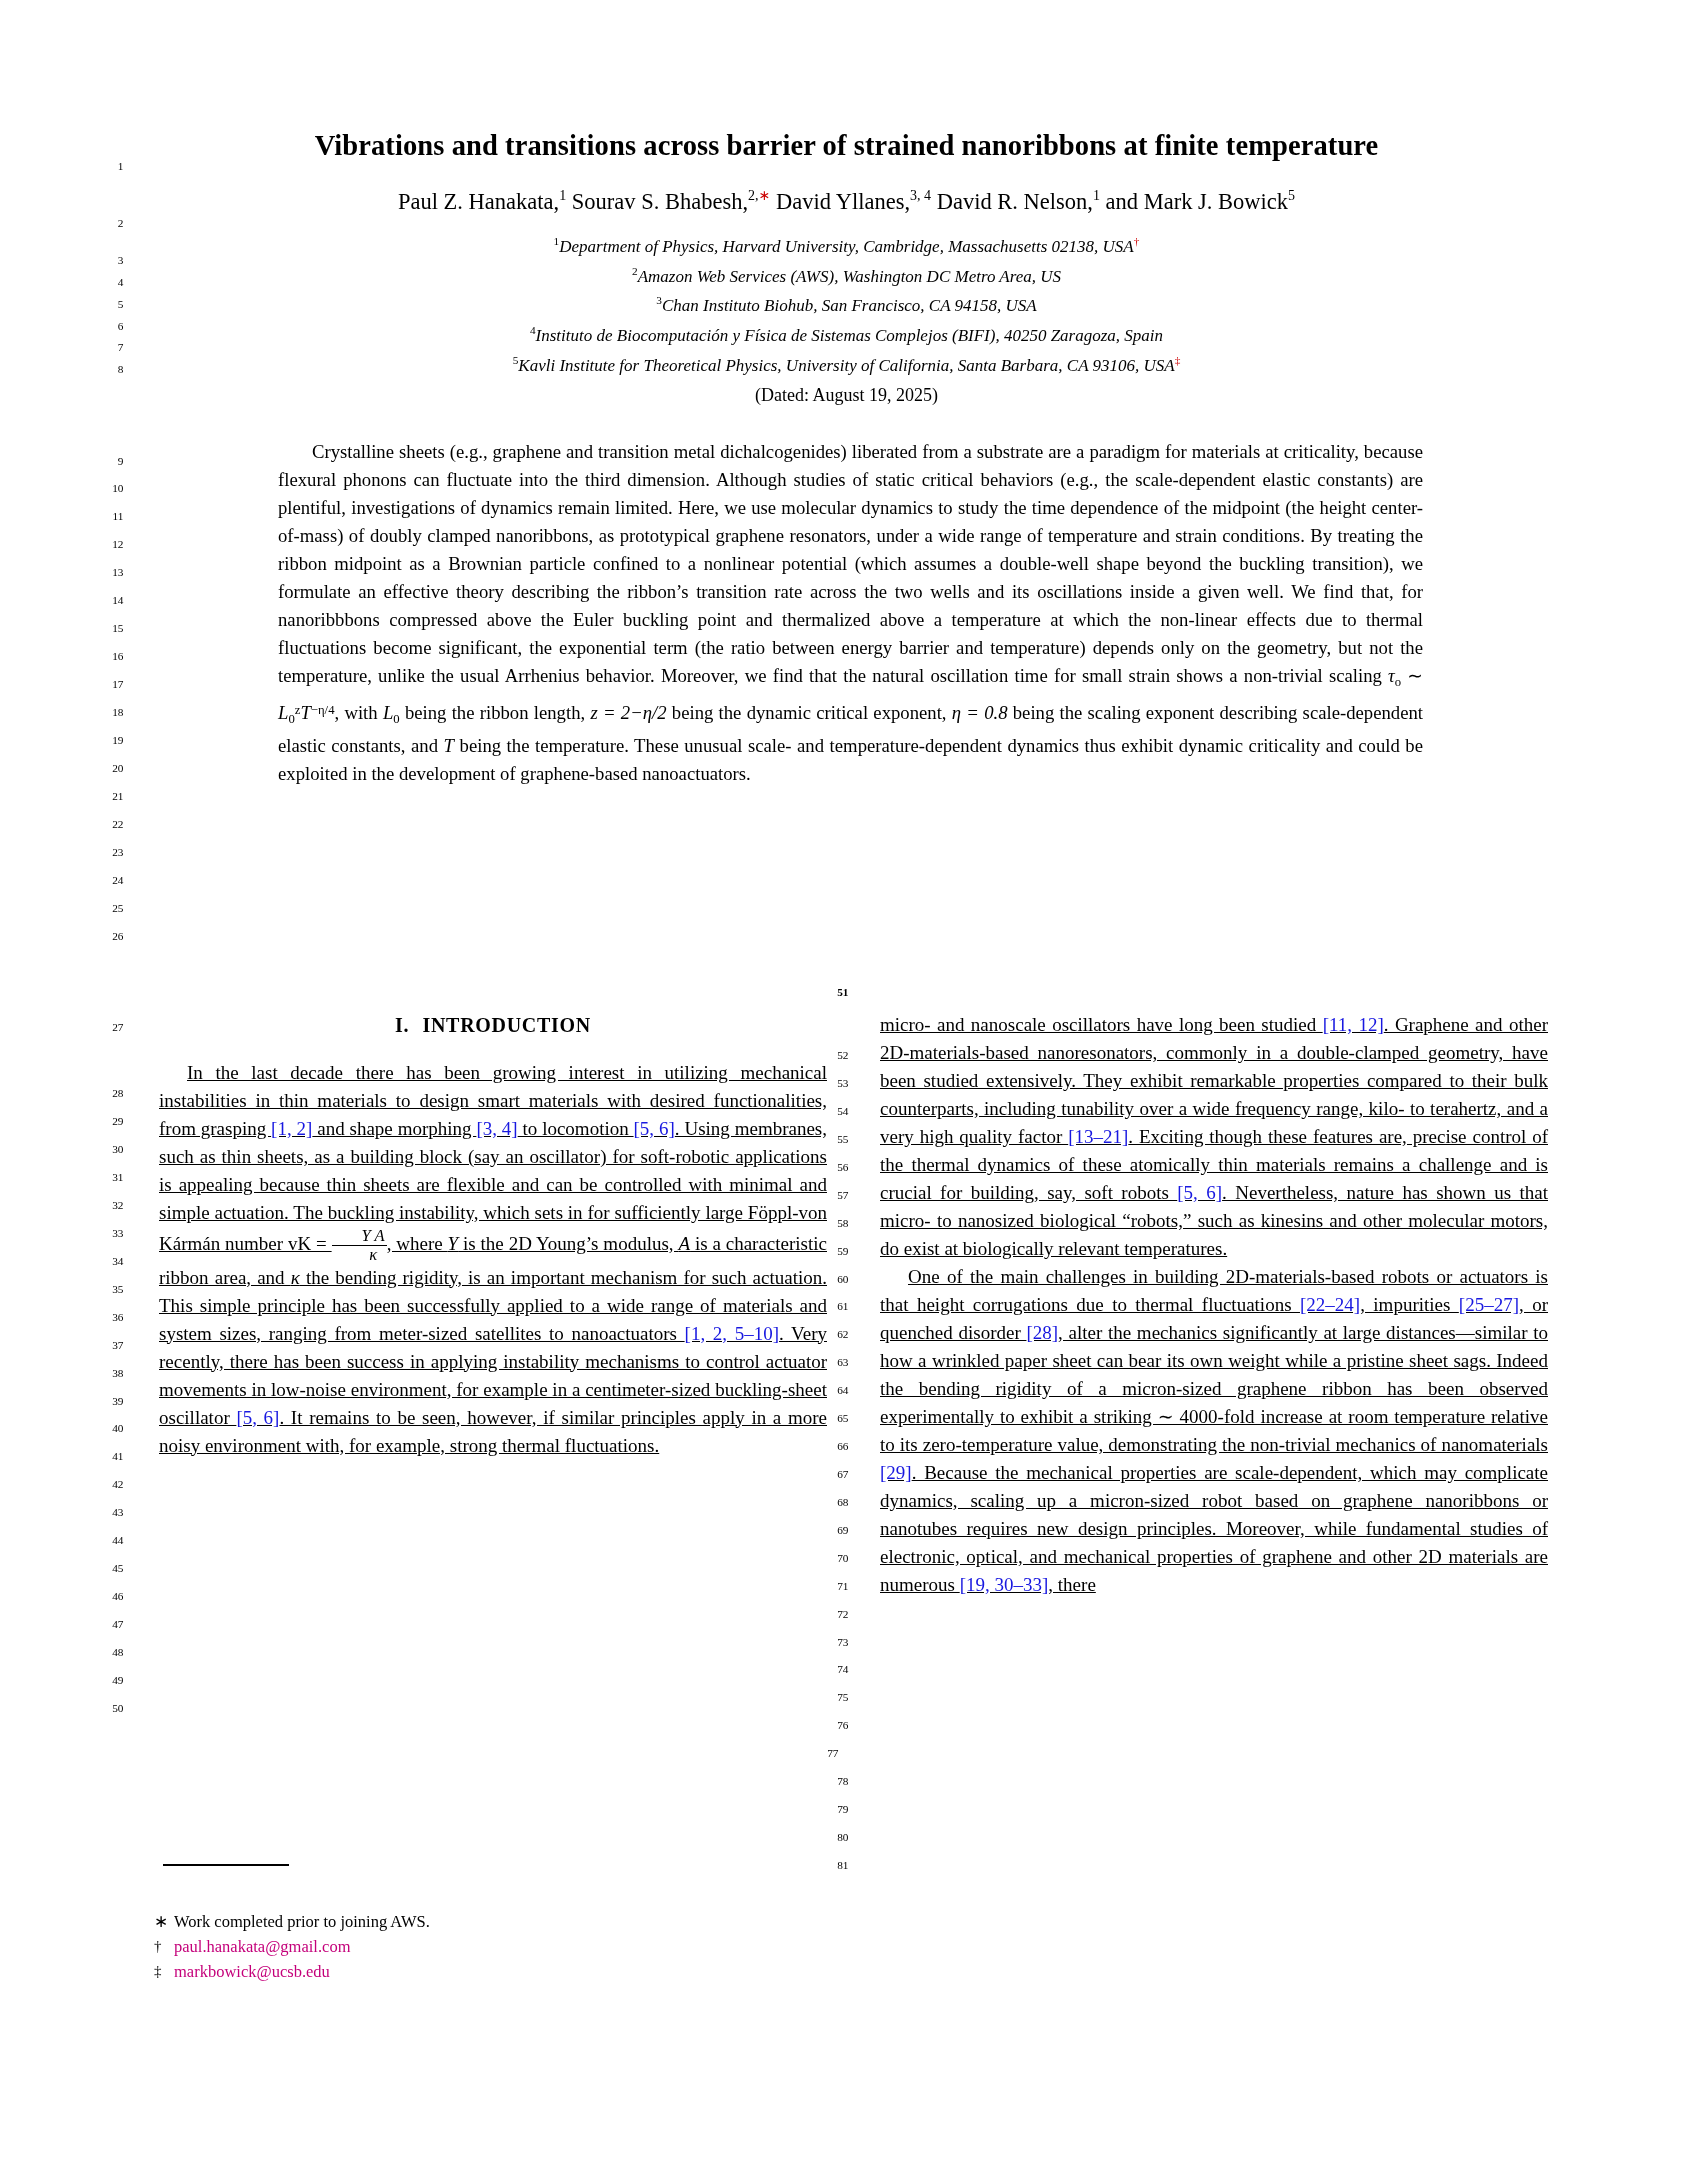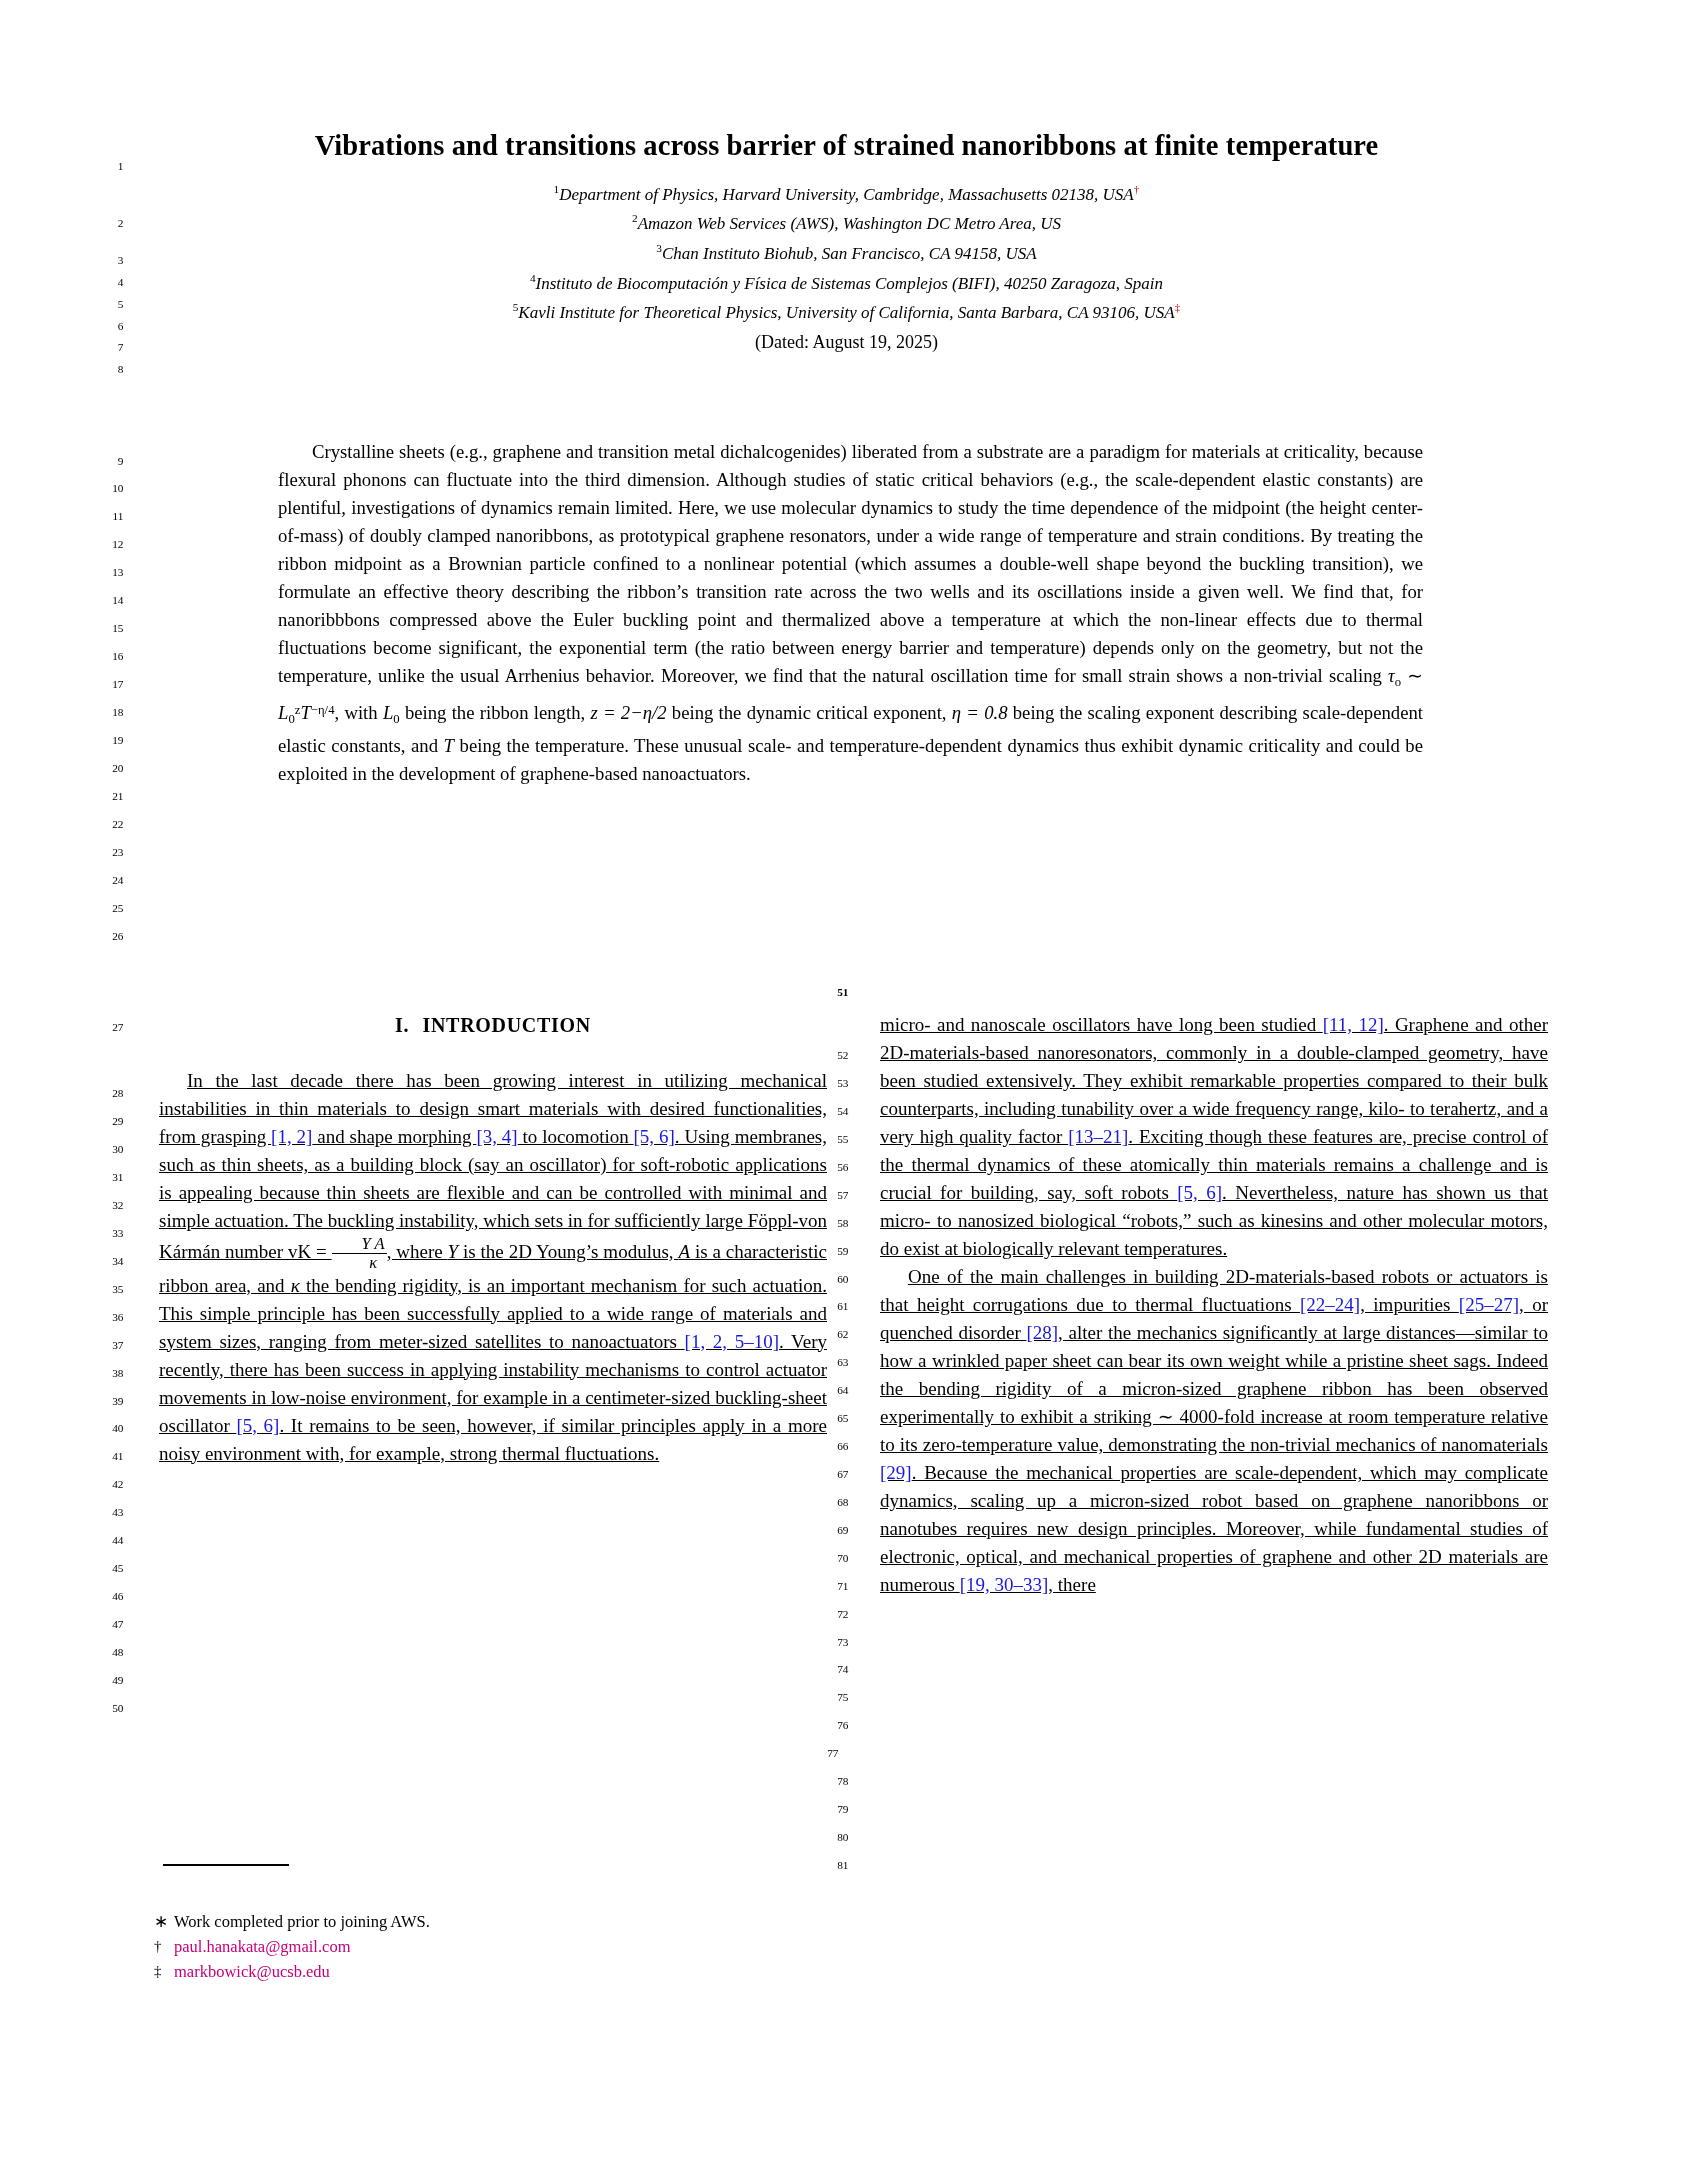--- a/index.html
+++ b/index.html
@@ -51,21 +51,21 @@
   
   .col {
     position:absolute; width:668px;
     font-size:19px; line-height:28px; text-align:justify;
     font-family:"Liberation Serif", serif;
   }
   #col-left  { left:159px; top:1011px; }
   #col-right { left:880px; top:1011px; }
   .section-head {
     text-align:center; font-size:20px; font-weight:bold;
-    letter-spacing:0.7px; margin:0 0 28px 0;
+    letter-spacing:0.7px; margin:0 0 20px 0;
   }
   .section-head .numsp { display:inline-block; width:13.2px; }
   .para { margin:0; text-indent:28px;text-decoration:underline; }
   .para + .para { margin-top:0; }
   .cite { color:#1818e0; }
 
   
   .fnrule {
     position:absolute; left:163px; top:1864px;
     width:126px; height:0; border-top:2px solid #000;
@@ -89,20 +89,28 @@
   .sup { font-size:.68em; vertical-align:0.42em; }
 </style>
 </head>
 <body>
 
 <div class="page">
 
   <div class="titleblock">
     <div class="paper-title">Vibrations and transitions across barrier of strained nanoribbons at finite temperature</div>
 
+    <div class="authors">
+      <span>Paul Z. Hanakata,</span><sup>1</sup>
+      <span>Sourav S. Bhabesh,</span><sup>2,</sup><sup class="sup-red">∗</sup>
+      <span>David Yllanes,</span><sup>3, 4</sup>
+      <span>David R. Nelson,</span><sup>1</sup>
+      <span>and</span>
+      <span>Mark J. Bowick</span><sup>5</sup>
+    </div>
 
     <div class="affils">
       <div class="affil"><sup>1</sup><span>Department of Physics, Harvard University, Cambridge, Massachusetts 02138, USA</span><sup class="sup-red">†</sup></div>
       <div class="affil"><sup>2</sup><span>Amazon Web Services (AWS), Washington DC Metro Area, US</span></div>
       <div class="affil"><sup>3</sup><span>Chan Instituto Biohub, San Francisco, CA 94158, USA</span></div>
       <div class="affil"><sup>4</sup><span>Instituto de Biocomputación y Física de Sistemas Complejos (BIFI), 40250 Zaragoza, Spain</span></div>
       <div class="affil"><sup>5</sup><span>Kavli Institute for Theoretical Physics, University of California, Santa Barbara, CA 93106, USA</span><sup class="sup-red">‡</sup></div>
     </div>
 
     <div class="dated">(Dated: August 19, 2025)</div>

